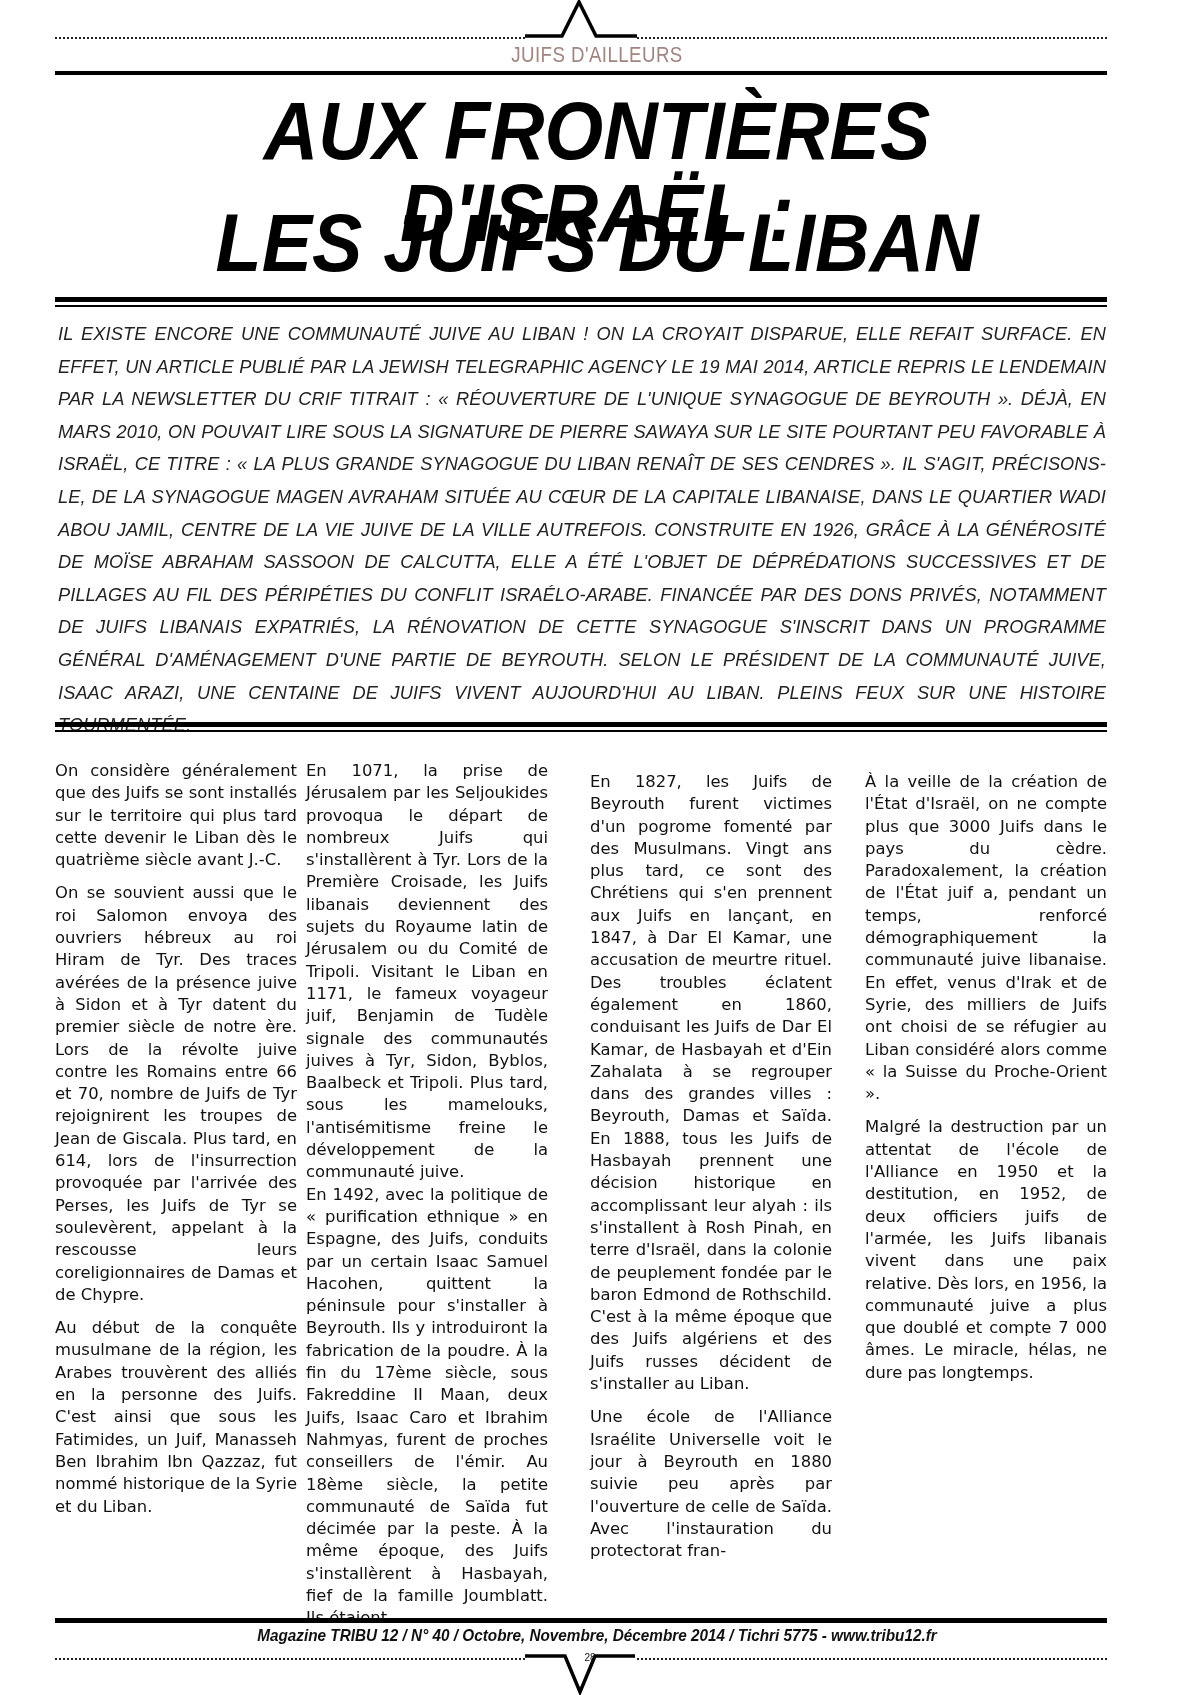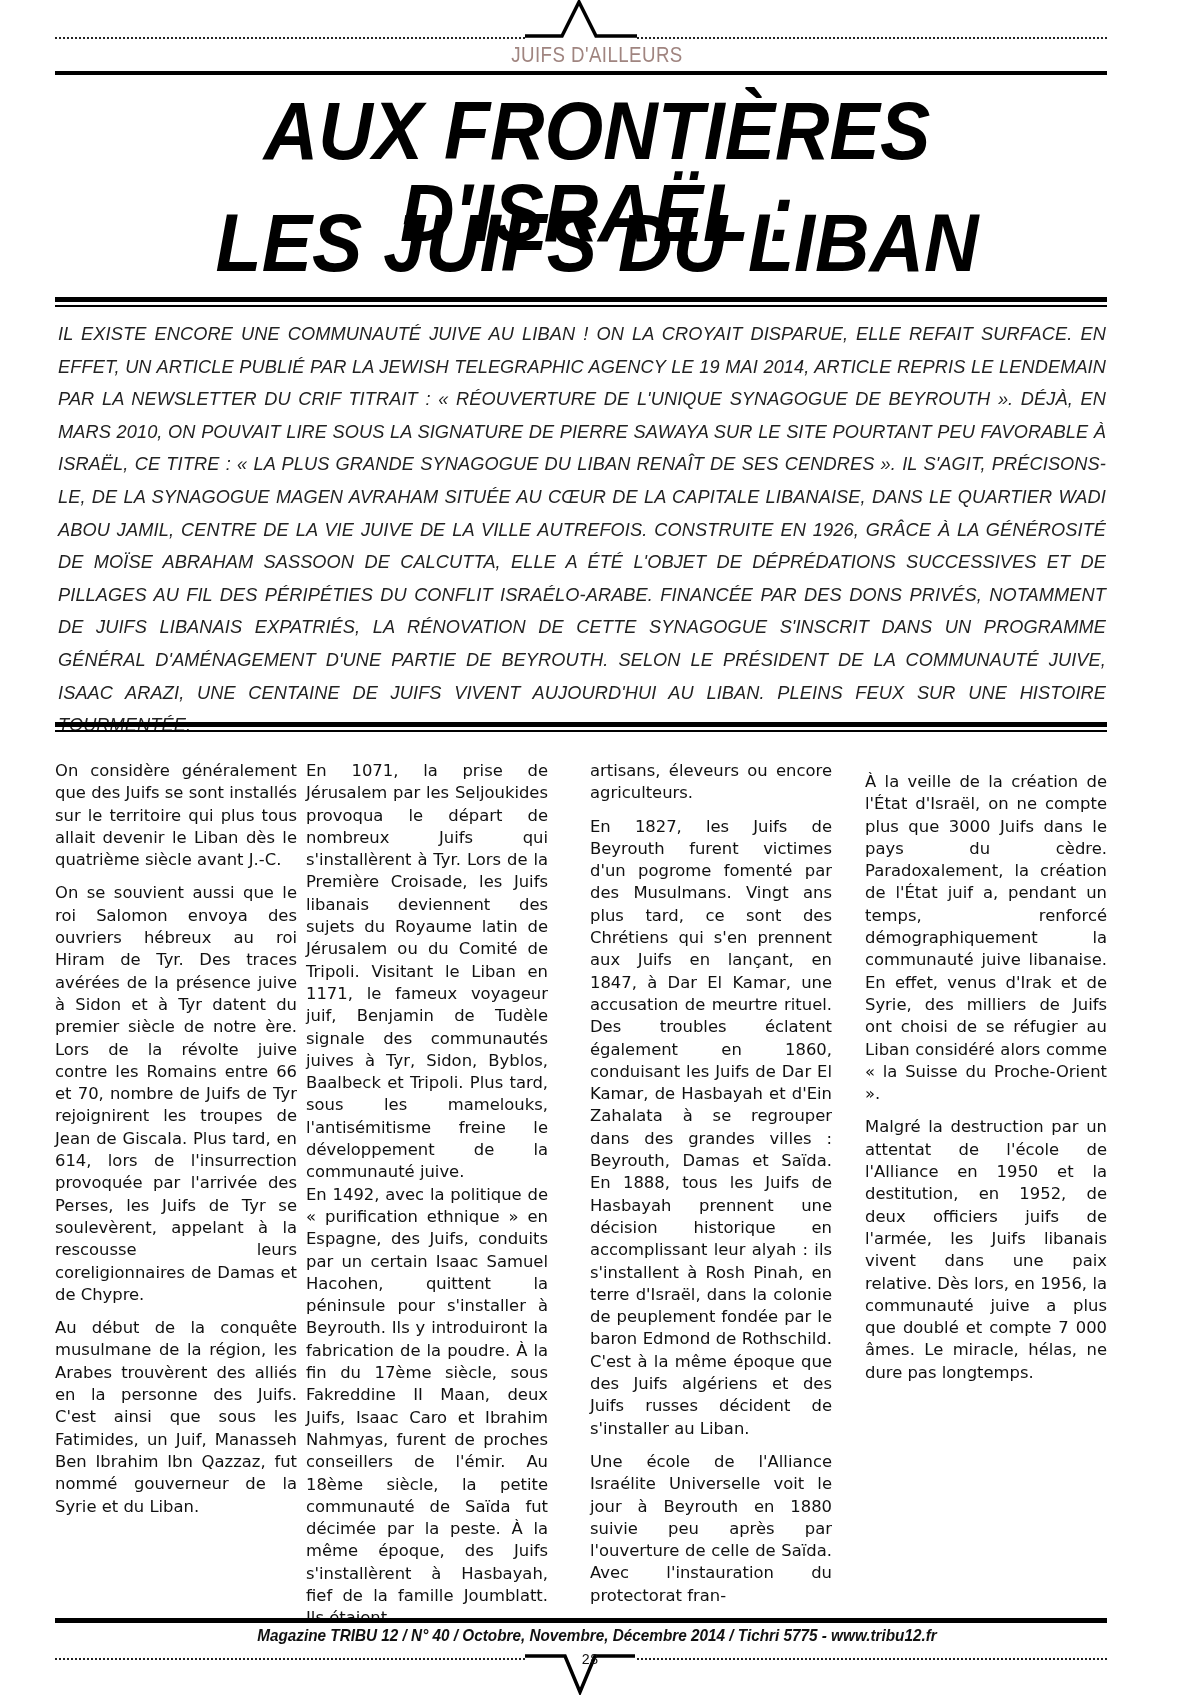--- a/index.html
+++ b/index.html
@@ -33,21 +33,21 @@
   .col p.gap { margin-top: 11px; }
   .col1 { left: 0; }
   .col2 { left: 251px; }
   .col3 { left: 535px; }
   .col4 { left: 810px; }
 
   .footer-text { position: absolute; top: 1626px; left: 0; width: 1194px; text-align: center;
     font-family: "Liberation Sans", sans-serif; font-weight: bold; font-style: italic;
     font-size: 17px; color: #111; transform: scaleX(0.9); }
   .page-num { position: absolute; top: 1652px; left: 570px; width: 40px; text-align: center;
-    font-family: Liberation Mono, monospace; font-size: 14px; color: #111; }
+    font-family: Liberation Sans, sans-serif; font-size: 10px; color: #111; }
   .bottom-deco { position: absolute; left: 520px; top: 1652px; width: 140px; height: 43px; }
 </style>
 </head>
 <body>
 
 <div class="dotline" style="left:55px; top:37px; width:470px;"></div>
 <div class="dotline" style="left:637px; top:37px; width:470px;"></div>
 <svg class="top-deco" viewBox="0 0 1052 40" style="left:55px; top:0;">
   <polyline points="470,36 507,36 524,2 541,36 582,36" fill="none" stroke="#000" stroke-width="3.5"></polyline>
 </svg>
@@ -61,30 +61,29 @@
 <div class="rule-thick" style="top:297px;"></div>
 <div class="rule-thin" style="top:305px;"></div>
 
 <p class="intro">Il existe encore une communauté juive au Liban ! On la croyait disparue, elle refait surface. En effet, un article publié par la Jewish Telegraphic Agency le 19 mai 2014, article repris le lendemain par la newsletter du CRIF titrait : « Réouverture de l'unique synagogue de Beyrouth ». Déjà, en mars 2010, on pouvait lire sous la signature de Pierre Sawaya sur le site pourtant  peu favorable à Israël, ce titre : « La plus grande synagogue du Liban renaît de ses cendres ». Il s'agit, précisons-le, de la synagogue Magen Avraham située au cœur de la capitale libanaise, dans le quartier Wadi Abou Jamil, centre de la vie juive de la ville autrefois. Construite en 1926, grâce à la générosité de Moïse Abraham Sassoon  de Calcutta, elle a été l'objet de déprédations successives et de pillages au fil des péripéties du conflit israélo-arabe. Financée par des dons privés, notamment de Juifs libanais expatriés, la rénovation de cette synagogue s'inscrit dans un programme général d'aménagement d'une partie de Beyrouth. Selon le président de la communauté juive, Isaac Arazi, une centaine de Juifs vivent aujourd'hui au Liban. Pleins feux sur une histoire tourmentée.</p>
 
 <div class="rule-thick" style="top:722px;"></div>
 <div class="rule-thin" style="top:730px;"></div>
 
 <div class="columns">
   <div class="col col1">
-    <p>On considère généralement que des Juifs se sont installés sur le territoire qui plus tous allait devenir le Liban dès le quatrième siècle avant J.-C.</p>
+    <p>On considère généralement que des Juifs se sont installés sur le territoire qui plus tard cette devenir le Liban dès le quatrième siècle avant J.-C.</p>
     <p class="gap">On se souvient aussi que le roi Salomon envoya des ouvriers hébreux au roi Hiram de Tyr. Des traces avérées de la présence juive à Sidon et à Tyr datent du premier siècle de notre ère. Lors de la révolte juive contre les Romains entre 66 et 70, nombre de Juifs de Tyr rejoignirent les troupes de Jean de Giscala. Plus tard, en 614, lors de l'insurrection provoquée par l'arrivée des Perses, les Juifs de Tyr se soulevèrent, appelant à la rescousse leurs coreligionnaires de Damas et de Chypre.</p>
-    <p class="gap">Au début de la conquête musulmane de la région, les Arabes trouvèrent des alliés en la personne des Juifs. C'est ainsi que sous les Fatimides, un Juif, Manasseh Ben Ibrahim Ibn Qazzaz, fut nommé gouverneur de la Syrie et du Liban.</p>
+    <p class="gap">Au début de la conquête musulmane de la région, les Arabes trouvèrent des alliés en la personne des Juifs. C'est ainsi que sous les Fatimides, un Juif, Manasseh Ben Ibrahim Ibn Qazzaz, fut nommé historique de la Syrie et du Liban.</p>
   </div>
   <div class="col col2">
     <p>En 1071, la prise de Jérusalem par les Seljoukides provoqua le départ de nombreux Juifs qui s'installèrent à Tyr. Lors de la Première Croisade, les Juifs libanais deviennent des sujets du Royaume latin de Jérusalem ou du Comité de Tripoli. Visitant le Liban en 1171, le fameux voyageur juif, Benjamin de Tudèle signale des communautés juives à Tyr, Sidon, Byblos, Baalbeck et Tripoli. Plus tard, sous les mamelouks, l'antisémitisme freine le développement de la communauté juive.</p>
     <p>En 1492, avec la politique de « purification ethnique » en Espagne, des Juifs, conduits par un certain Isaac Samuel Hacohen, quittent la péninsule pour s'installer à Beyrouth. Ils y introduiront la fabrication de la poudre. À la fin du 17ème siècle, sous Fakreddine II Maan, deux Juifs, Isaac Caro et Ibrahim Nahmyas, furent de proches conseillers de l'émir. Au 18ème siècle, la petite communauté de Saïda fut décimée par la peste. À la même époque, des Juifs s'installèrent à Hasbayah, fief de la famille Joumblatt. Ils étaient</p>
   </div>
   <div class="col col3">
-    <p>artisans, éleveurs ou encore agriculteurs.</p>
     <p class="gap">En 1827, les Juifs de Beyrouth furent victimes d'un pogrome fomenté par des Musulmans. Vingt ans plus tard, ce sont des Chrétiens qui s'en prennent aux Juifs en lançant, en 1847, à Dar El Kamar, une accusation de meurtre rituel. Des troubles éclatent également en 1860, conduisant les Juifs de Dar El Kamar, de Hasbayah et d'Ein Zahalata à se regrouper dans des grandes villes : Beyrouth, Damas et Saïda. En 1888, tous les Juifs de Hasbayah prennent une décision historique en accomplissant leur alyah : ils s'installent à Rosh Pinah, en terre d'Israël, dans la colonie de peuplement fondée par le baron Edmond de Rothschild. C'est à la même époque que des Juifs algériens et des Juifs russes décident de s'installer au Liban.</p>
     <p class="gap">Une école de l'Alliance Israélite Universelle voit le jour à Beyrouth en 1880 suivie peu après par l'ouverture de celle de Saïda. Avec l'instauration du protectorat fran-</p>
   </div>
   <div class="col col4">
     <p class="gap">À la veille de la création de l'État d'Israël, on ne compte plus que 3000 Juifs dans le pays du cèdre. Paradoxalement, la création de l'État juif a, pendant un temps, renforcé démographiquement la communauté juive libanaise. En effet, venus d'Irak et de Syrie, des milliers de Juifs ont choisi de se réfugier au Liban considéré alors comme « la Suisse du Proche-Orient ».</p>
     <p class="gap">Malgré la destruction par un attentat de l'école de l'Alliance en 1950 et la destitution, en 1952, de deux officiers juifs de l'armée, les Juifs libanais vivent dans une paix relative. Dès lors, en 1956, la communauté juive a plus que doublé et compte 7 000 âmes. Le miracle, hélas, ne dure pas longtemps.</p>
   </div>
 </div>
 
 <div class="rule-thick" style="top:1618px;"></div>

